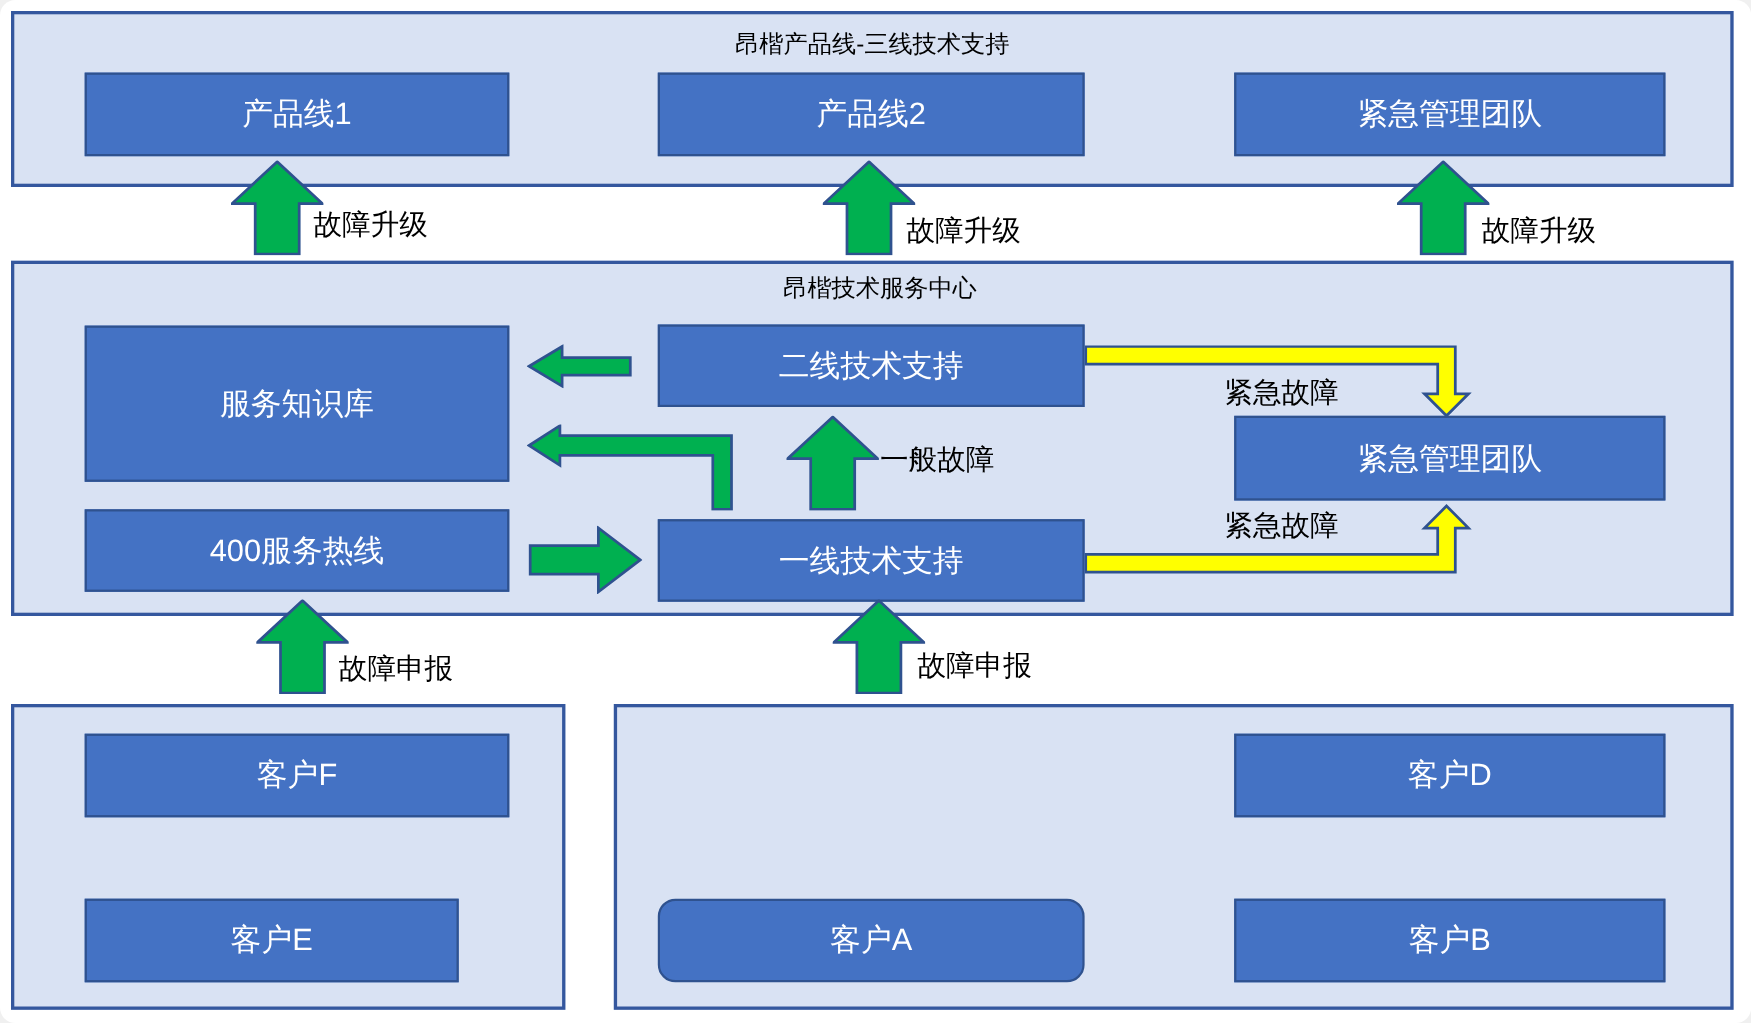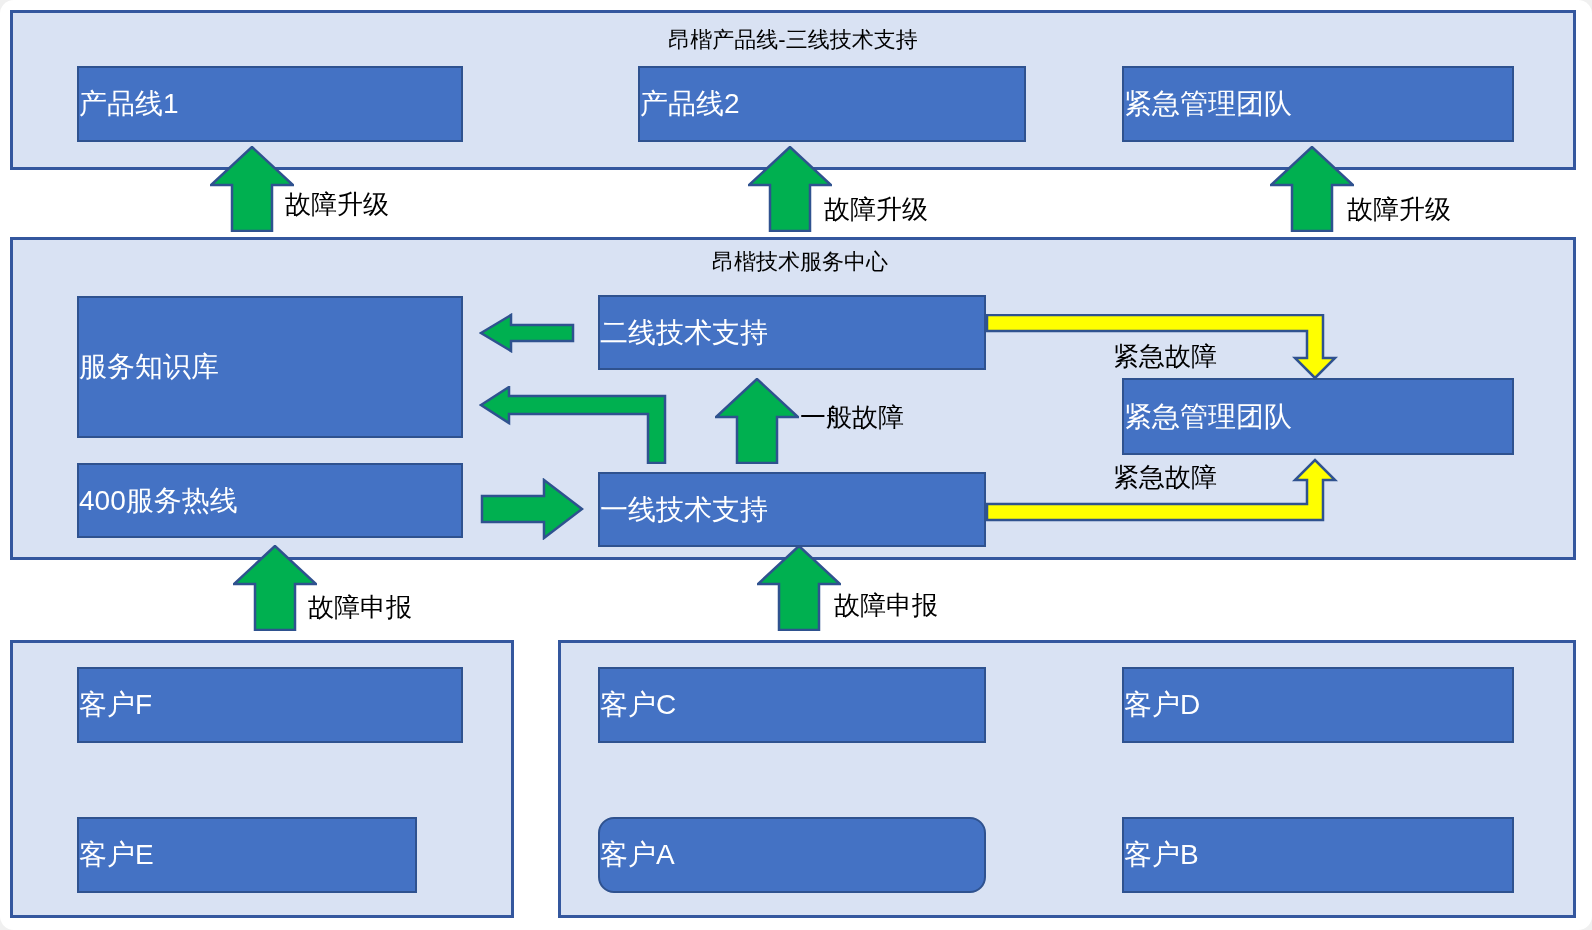--- a/index.html
+++ b/index.html
@@ -1,36 +1,36 @@
 <!DOCTYPE html>
 <html style="--box-fill: #4472C4; --box-border: #2F528F; --box-text: #FFFFFF; --container-fill: #D9E2F3; --container-border: #34579E; --arrow-green: #00B050; --arrow-yellow: #FFFF00; --arrow-outline: #2F528F; --label-text: #000000;"><head>
 <meta charset="utf-8">
 <style>
   html,body{margin:0;padding:0;background:#f0f0f0;font-family:"Liberation Sans",sans-serif;}
   .canvas{position:relative;width:1592px;height:930px;background:#ffffff;border-radius:14px;overflow:hidden;margin:0 auto;}
   .container{position:absolute;background:var(--container-fill);border:3px solid var(--container-border);box-sizing:border-box;z-index:1;}
   .section-title{position:absolute;z-index:2;text-align:center;color:var(--label-text);font-size:22px;line-height:32px;}
-  .box{position:absolute;z-index:2;background:var(--box-fill);border:2px solid var(--box-border);box-sizing:border-box;display:flex;align-items:center;color:var(--box-text);font-size:28px;}
+  .box{position:absolute;z-index:2;background:var(--box-fill);border:2px solid var(--box-border);box-sizing:border-box;display:flex;align-items:center;justify-content:center;color:var(--box-text);font-size:28px;}
   .arrow{position:absolute;z-index:3;}
   .arrow-green polygon{fill:var(--arrow-green);stroke:var(--arrow-outline);stroke-width:2.5;}
   .arrow-yellow polygon{fill:var(--arrow-yellow);stroke:var(--arrow-outline);stroke-width:2.5;}
   .arrow-label{position:absolute;z-index:3;color:var(--label-text);font-size:26px;line-height:30px;white-space:nowrap;}
 </style>
 </head>
 <body>
 
 <div class="canvas">
 
   <div class="container" style="left:10px;top:10px;width:1566px;height:160px;"></div>
   <div class="section-title" style="left:10px;top:24px;width:1566px;">昂楷产品线-三线技术支持</div>
 
   <div class="box" style="left:77px;top:66px;width:386px;height:76px;">
     <span>产品线1</span>
   </div>
-  <div class="box" style="left:598px;top:66px;width:388px;height:76px;margin-left:40px;">
+  <div class="box" style="left:598px;top:66px;width:388px;height:76px;">
     <span>产品线2</span>
   </div>
   <div class="box" style="left:1122px;top:66px;width:392px;height:76px;">
     <span>紧急管理团队</span>
   </div>
 
   <svg class="arrow arrow-green" style="left:210px;top:146px;" width="84" height="86" viewBox="0 0 84 86">
     <polygon points="42,1 1,39 22,39 22,85 62,85 62,39 83,39"></polygon>
   </svg>
   <div class="arrow-label" style="left:285px;top:189px;">故障升级</div>
@@ -103,23 +103,20 @@
 
   <div class="container" style="left:10px;top:640px;width:504px;height:278px;"></div>
   <div class="box" style="left:77px;top:667px;width:386px;height:76px;">
     <span>客户F</span>
   </div>
   <div class="box" style="left:77px;top:817px;width:340px;height:76px;">
     <span>客户E</span>
   </div>
 
   <div class="container" style="left:558px;top:640px;width:1018px;height:278px;"></div>
-  <div class="box" style="left:598px;top:667px;width:388px;height:76px;">
-    <span>客户C</span>
-  </div>
   <div class="box" style="left:1122px;top:667px;width:392px;height:76px;">
     <span>客户D</span>
   </div>
   <div class="box" style="left:598px;top:817px;width:388px;height:76px;border-radius:16px;">
     <span>客户A</span>
   </div>
   <div class="box" style="left:1122px;top:817px;width:392px;height:76px;">
     <span>客户B</span>
   </div>
 

